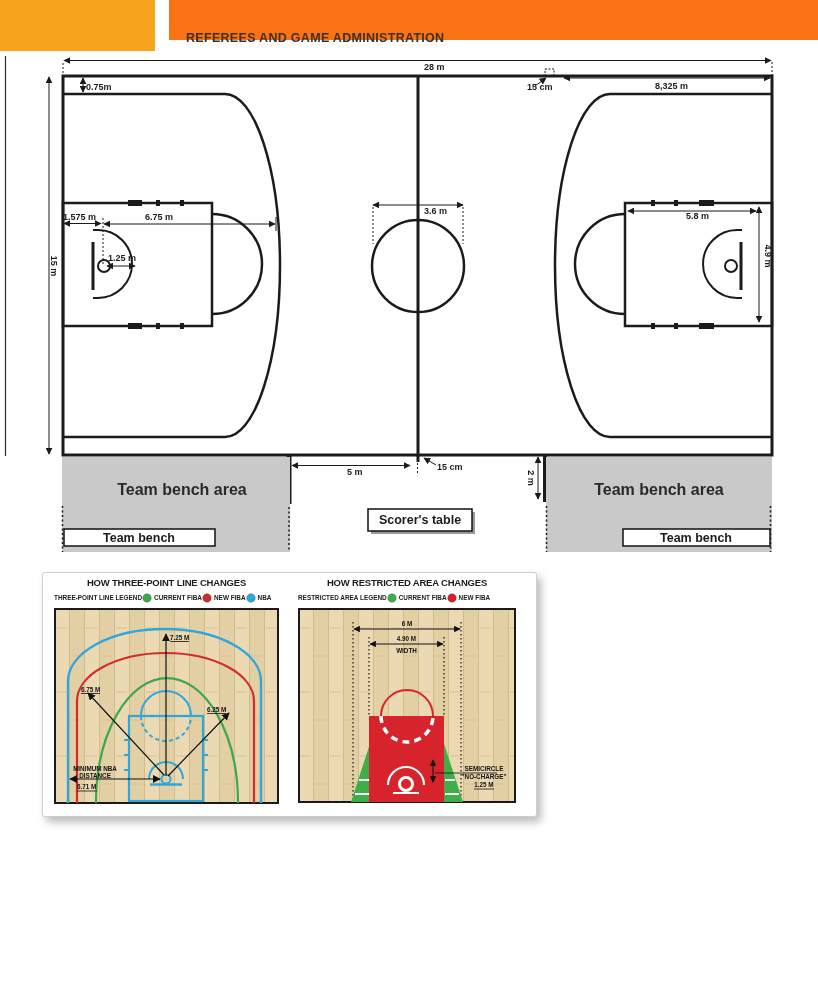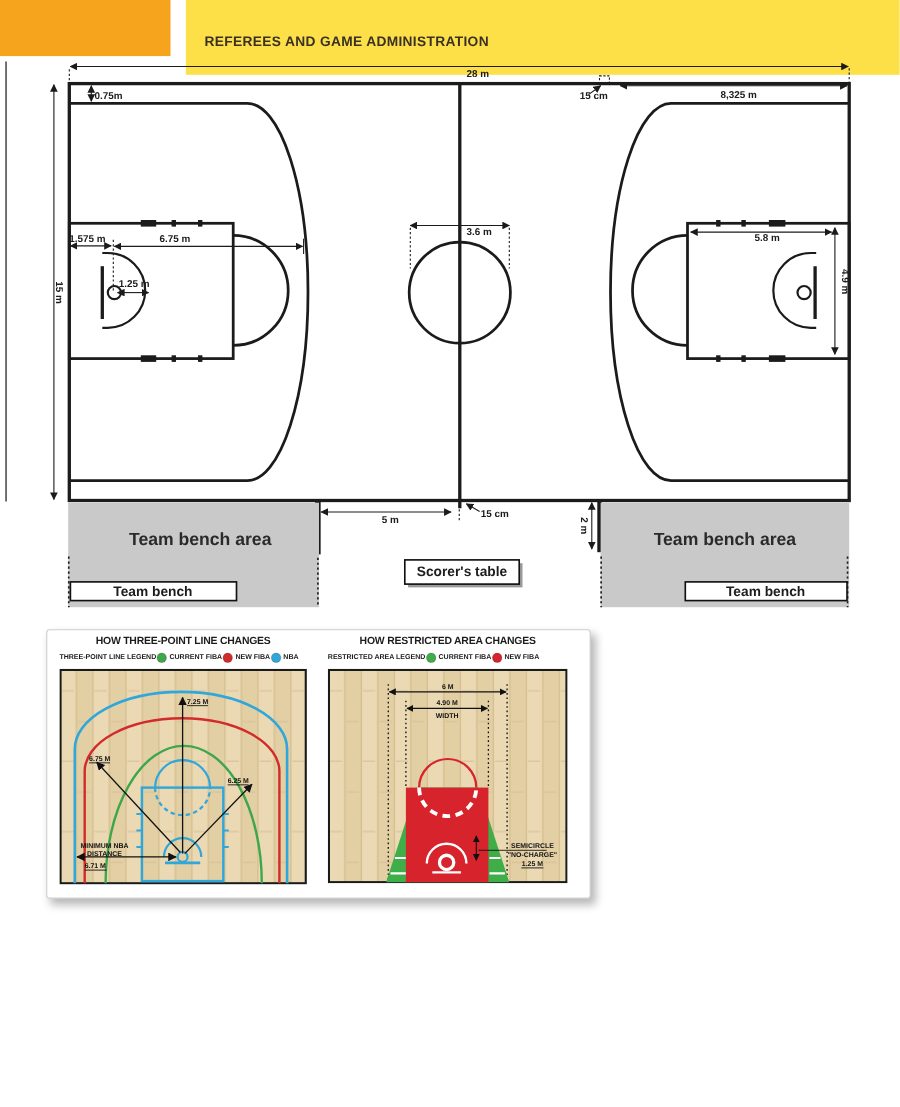--- a/index.html
+++ b/index.html
@@ -1,19 +1,19 @@
 <!DOCTYPE html>
 <html><head>
 <meta charset="utf-8">
 <style>
   html,body{margin:0;padding:0;}
   body{width:818px;height:1006px;position:relative;background:#ffffff;
        font-family:"Liberation Sans",sans-serif;overflow:hidden;}
   .hdr-left{position:absolute;left:0;top:0;width:155px;height:51px;background:#F6A41D;}
-  .hdr-main{position:absolute;left:169px;top:0;width:649px;height:68px;background:#fde047;}
+  .hdr-main{position:absolute;left:169px;top:0;width:649px;height:40px;background:#f97316;}
   .hdr-title{position:absolute;left:17px;top:31px;font-size:12.5px;font-weight:bold;
              color:#3a3126;letter-spacing:0.3px;white-space:nowrap;}
   .court-svg{position:absolute;left:0;top:55px;}
   .card{position:absolute;left:42px;top:572px;width:493px;height:243px;background:#fff;
         border:1px solid #cfcfcf;border-radius:3px;box-shadow:4px 5px 8px rgba(0,0,0,0.28);}
   .fig{position:absolute;top:4px;}
   .fig-left{left:11px;width:225px;}
   .fig-right{left:255px;width:218px;}
   .fig-title{text-align:center;font-size:9.5px;font-weight:bold;color:#1c1c1c;
              letter-spacing:-0.2px;height:12px;}

